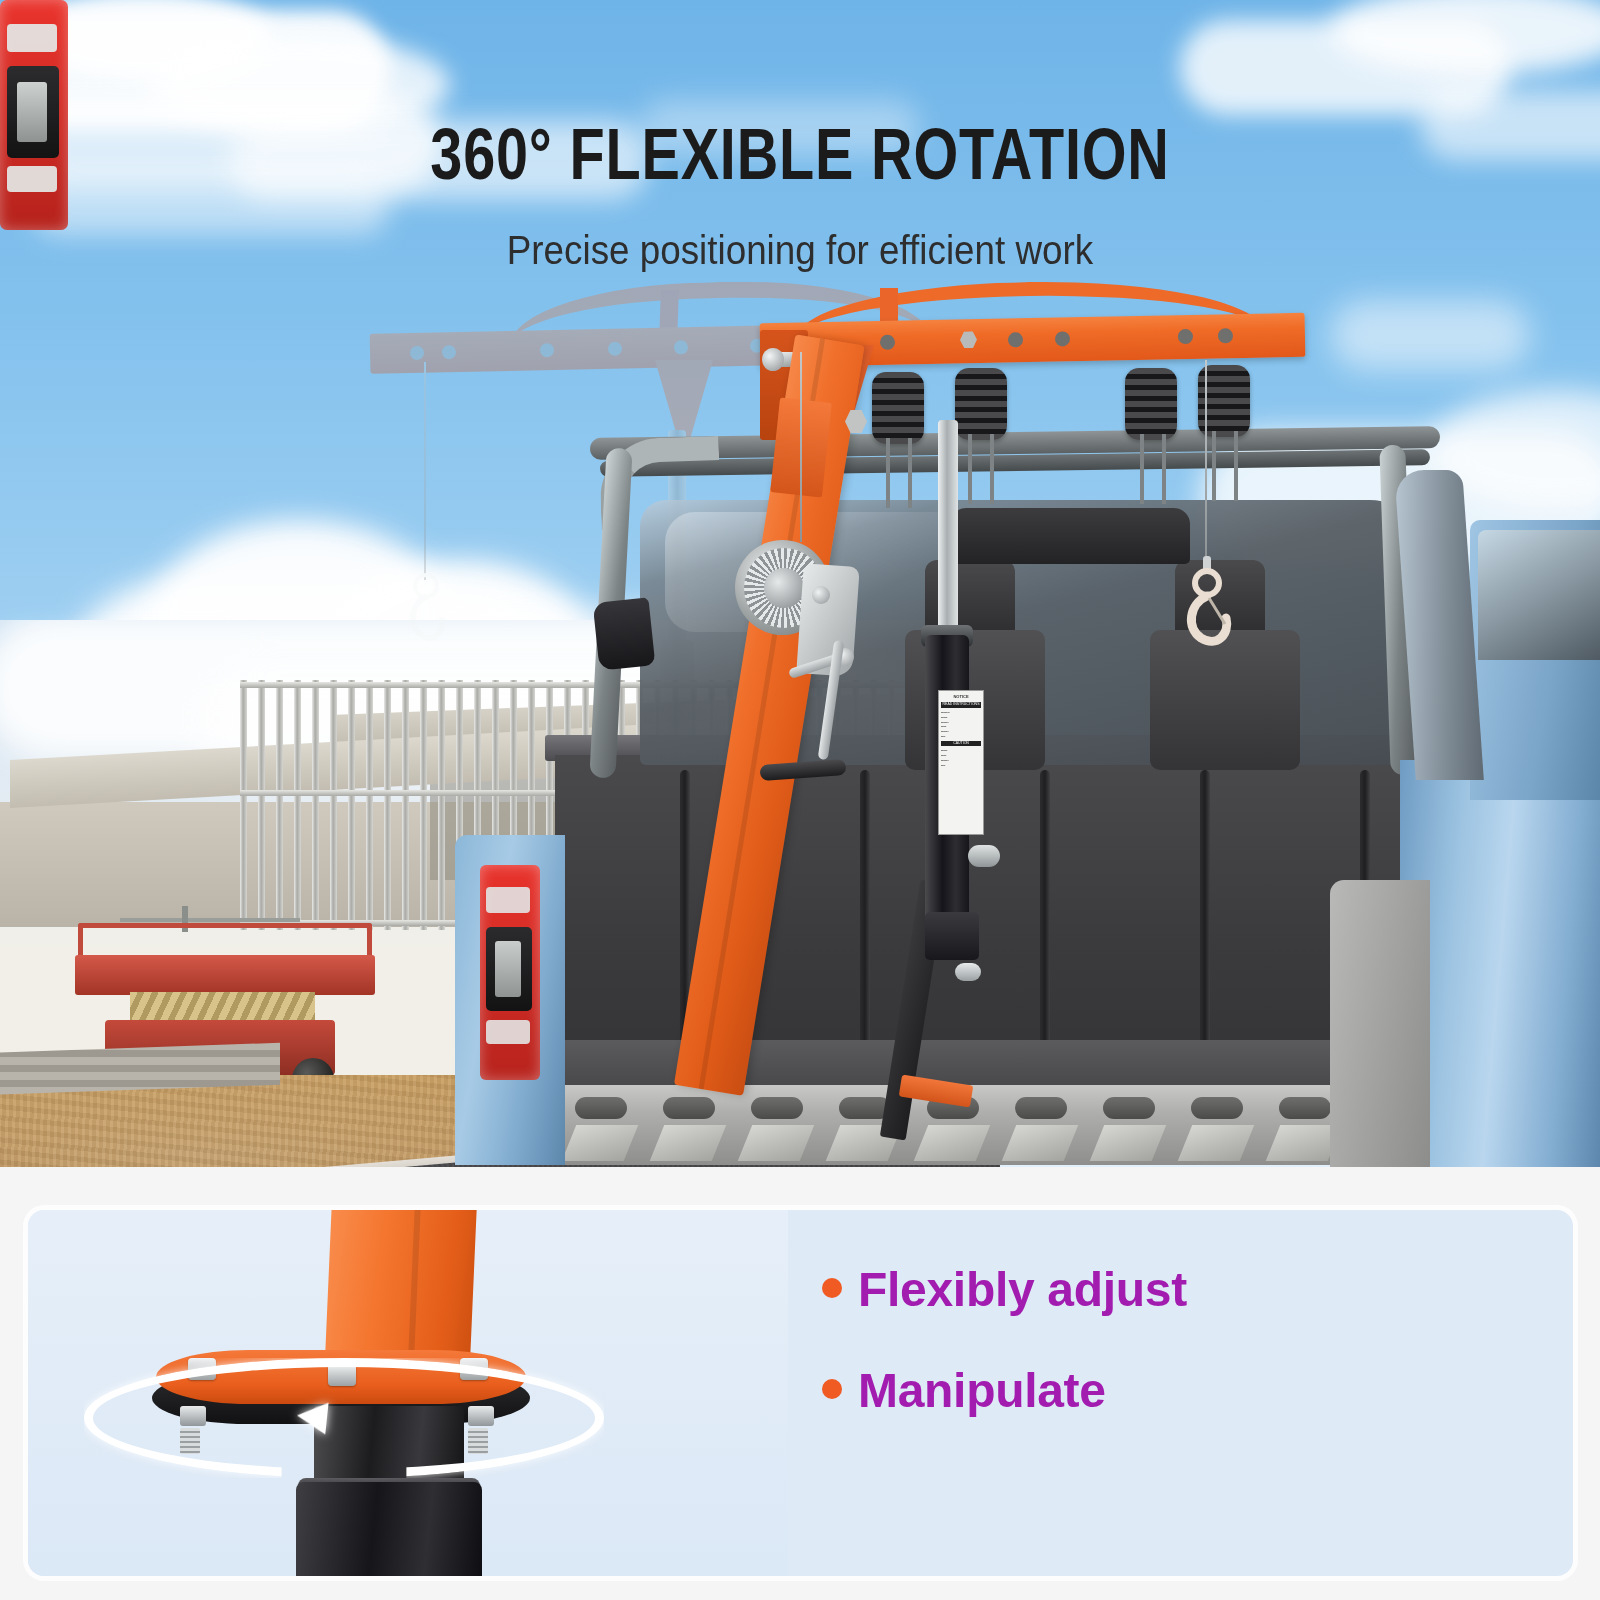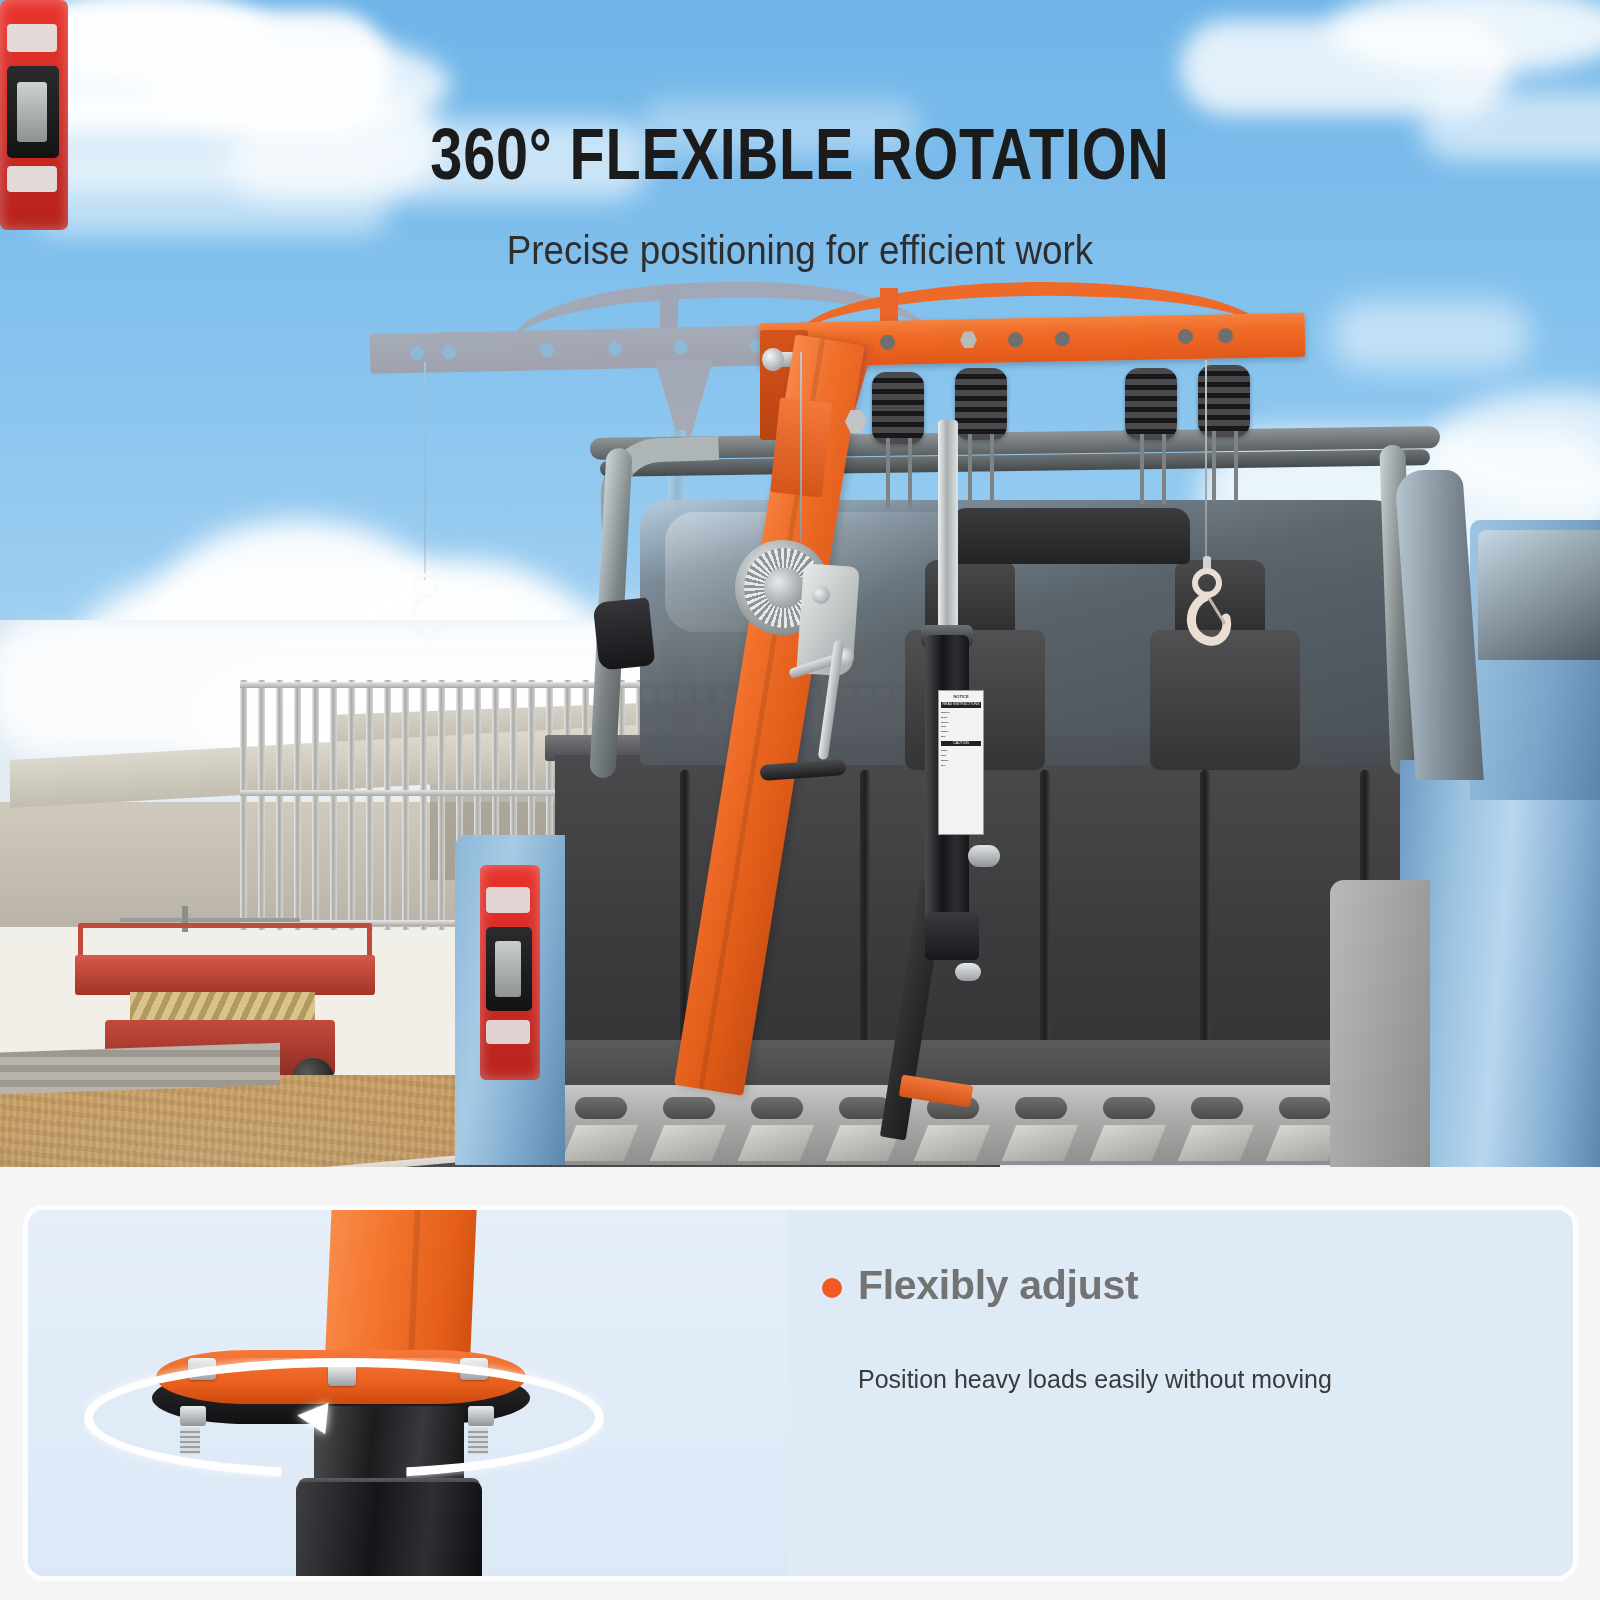--- a/index.html
+++ b/index.html
@@ -546,21 +546,21 @@
     background:repeating-linear-gradient(#d9dcdd 0 3px,#9a9fa1 3px 5px);
   }
 
   
   .bullet-row { display:flex; align-items:flex-start; gap:16px; }
   .dot {
     width:20px; height:20px; border-radius:50%; background:#f05a23;
     margin-top:16px; flex:none;
   }
   .b-title {
-    font-size:41px; font-weight:bold; color:#737373; letter-spacing:-.3px;
+    font-size:48px; font-weight:bold; color:#a21caf; letter-spacing:-.3px;
     line-height:1.15;
   }
   .b-sub {
     font-size:25px; color:#3a3a3a; margin:8px 0 0 36px; line-height:1.3;
   }
   .b-gap { height:46px; }
 
   
   .hero-title {
     position:absolute; left:0; top:113px; width:1600px; text-align:center;
@@ -885,16 +885,19 @@
 
   <div class="panel-right">
 
     <div class="bullet-row">
       <div class="dot"></div>
       <div class="b-title">Flexibly adjust</div>
     </div>
 
     <div class="b-gap"></div>
 
-    <div class="b-sub">Position heavy loads easily without moving</div>
+    <div class="bullet-row">
+      <div class="dot"></div>
+      <div class="b-title">Manipulate</div>
+    </div>
 
   </div>
 </div>
 
 </body></html>

